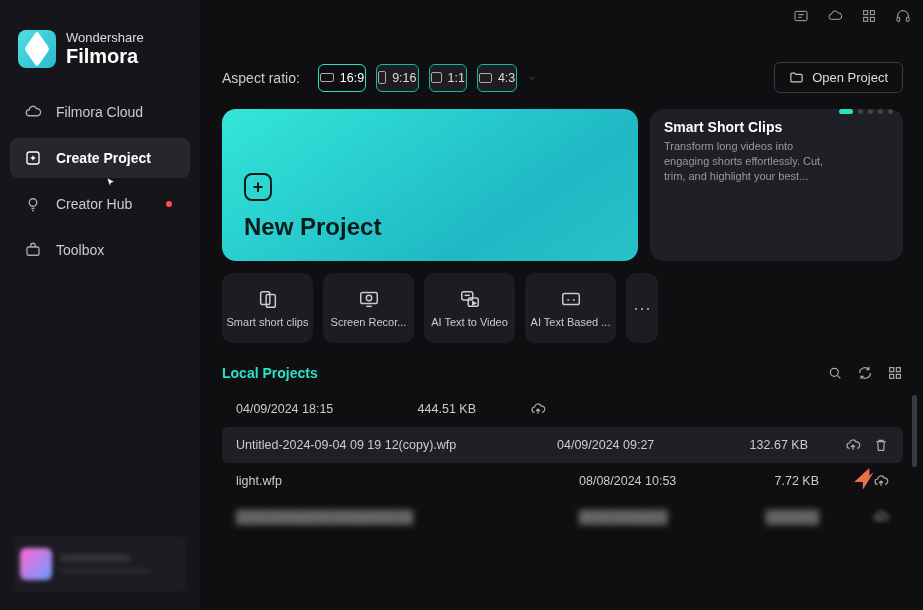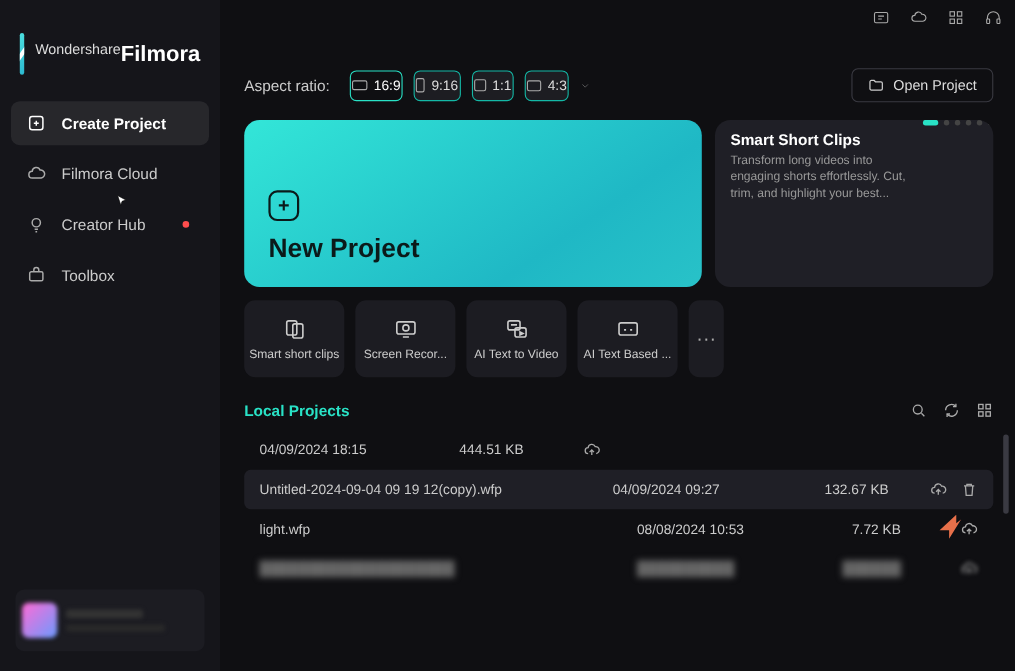--- a/index.html
+++ b/index.html
@@ -8,21 +8,21 @@
 .wc { width: 11px; height: 11px; border-radius: 50%; }
 .wc.red { background: #ff5f56; }
 .wc.yellow { background: #ffbd2e; }
 .wc.green { background: #27c93f; }
 .top-icons { position: absolute; top: 8px; right: 12px; display: flex; gap: 18px; }
 .top-icons svg { width: 16px; height: 16px; stroke: #aaa; fill: none; stroke-width: 1.5; cursor: pointer; }
 .sidebar { position: absolute; left: 0; top: 0; width: 200px; height: 610px; background: #15151a; padding-top: 30px; }
 .logo-area { display: flex; align-items: center; gap: 10px; padding: 0 18px 24px 18px; }
 .logo-mark { width: 38px; height: 38px; background: linear-gradient(135deg,#4de0e0,#2bb8d0); border-radius: 8px; display:flex;align-items:center;justify-content:center; position:relative; overflow:hidden;}
 .logo-mark::before{content:"";width:22px;height:22px;background:#fff;transform:rotate(45deg) skew(10deg,10deg);border-radius:3px;}
-.logo-text { display:flex; flex-direction:row; line-height:1.1; }
+.logo-text { display:flex; flex-direction:column; line-height:1.1; }
 .logo-text .ws { font-size: 13px; color:#ddd; }
 .logo-text .fi { font-size: 20px; font-weight:700; color:#fff; }
 .nav { padding: 0 10px; }
 .nav-item { display:flex; align-items:center; gap:14px; padding:11px 14px; border-radius:8px; cursor:pointer; color:#ccc; font-size:14px; margin-bottom:6px; position:relative;}
 .nav-item.active { background: rgba(255,255,255,0.08); color:#fff; font-weight:600;}
 .nav-item svg { width:18px; height:18px; stroke:#aaa; fill:none; stroke-width:1.8; flex-shrink:0;}
 .nav-item.active svg { stroke:#fff; }
 .nav-dot { width:6px; height:6px; background:#ff4d4d; border-radius:50%; position:absolute; right:18px;}
 .user-box { position:absolute; bottom:18px; left:14px; width:172px; height:56px; background:#1c1c22; border-radius:8px; display:flex; align-items:center; padding:6px; gap:8px;}
 .user-box .av { width:32px; height:32px; background:linear-gradient(135deg,#ff6bd6,#6b9bff); border-radius:6px; filter:blur(2px);}
@@ -128,32 +128,32 @@
 
 <aside class="sidebar">
   <div class="logo-area">
     <div class="logo-mark"></div>
     <div class="logo-text">
       <span class="ws">Wondershare</span>
       <span class="fi">Filmora</span>
     </div>
   </div>
   <nav class="nav">
+    <div class="nav-item">
+      <svg viewBox="0 0 24 24">
+          <path d="M7 17a4 4 0 010-8 5 5 0 019.6-1.5A3.5 3.5 0 1118 17H7z"></path>
+        </svg>
+      <span>Filmora Cloud</span>
+    </div>
     <div class="nav-item active">
       <svg viewBox="0 0 24 24">
           <rect x="4" y="4" width="16" height="16" rx="3"></rect>
           <path d="M12 9v6M9 12h6"></path>
         </svg>
       <span>Create Project</span>
-    </div>
-    <div class="nav-item">
-      <svg viewBox="0 0 24 24">
-          <path d="M7 17a4 4 0 010-8 5 5 0 019.6-1.5A3.5 3.5 0 1118 17H7z"></path>
-        </svg>
-      <span>Filmora Cloud</span>
     </div>
     <div class="nav-item">
       <svg viewBox="0 0 24 24">
           <circle cx="12" cy="10" r="5"></circle>
           <path d="M10 18h4M11 21h2"></path>
         </svg>
       <span>Creator Hub</span>
       <span class="nav-dot"></span>
     </div>
     <div class="nav-item">

